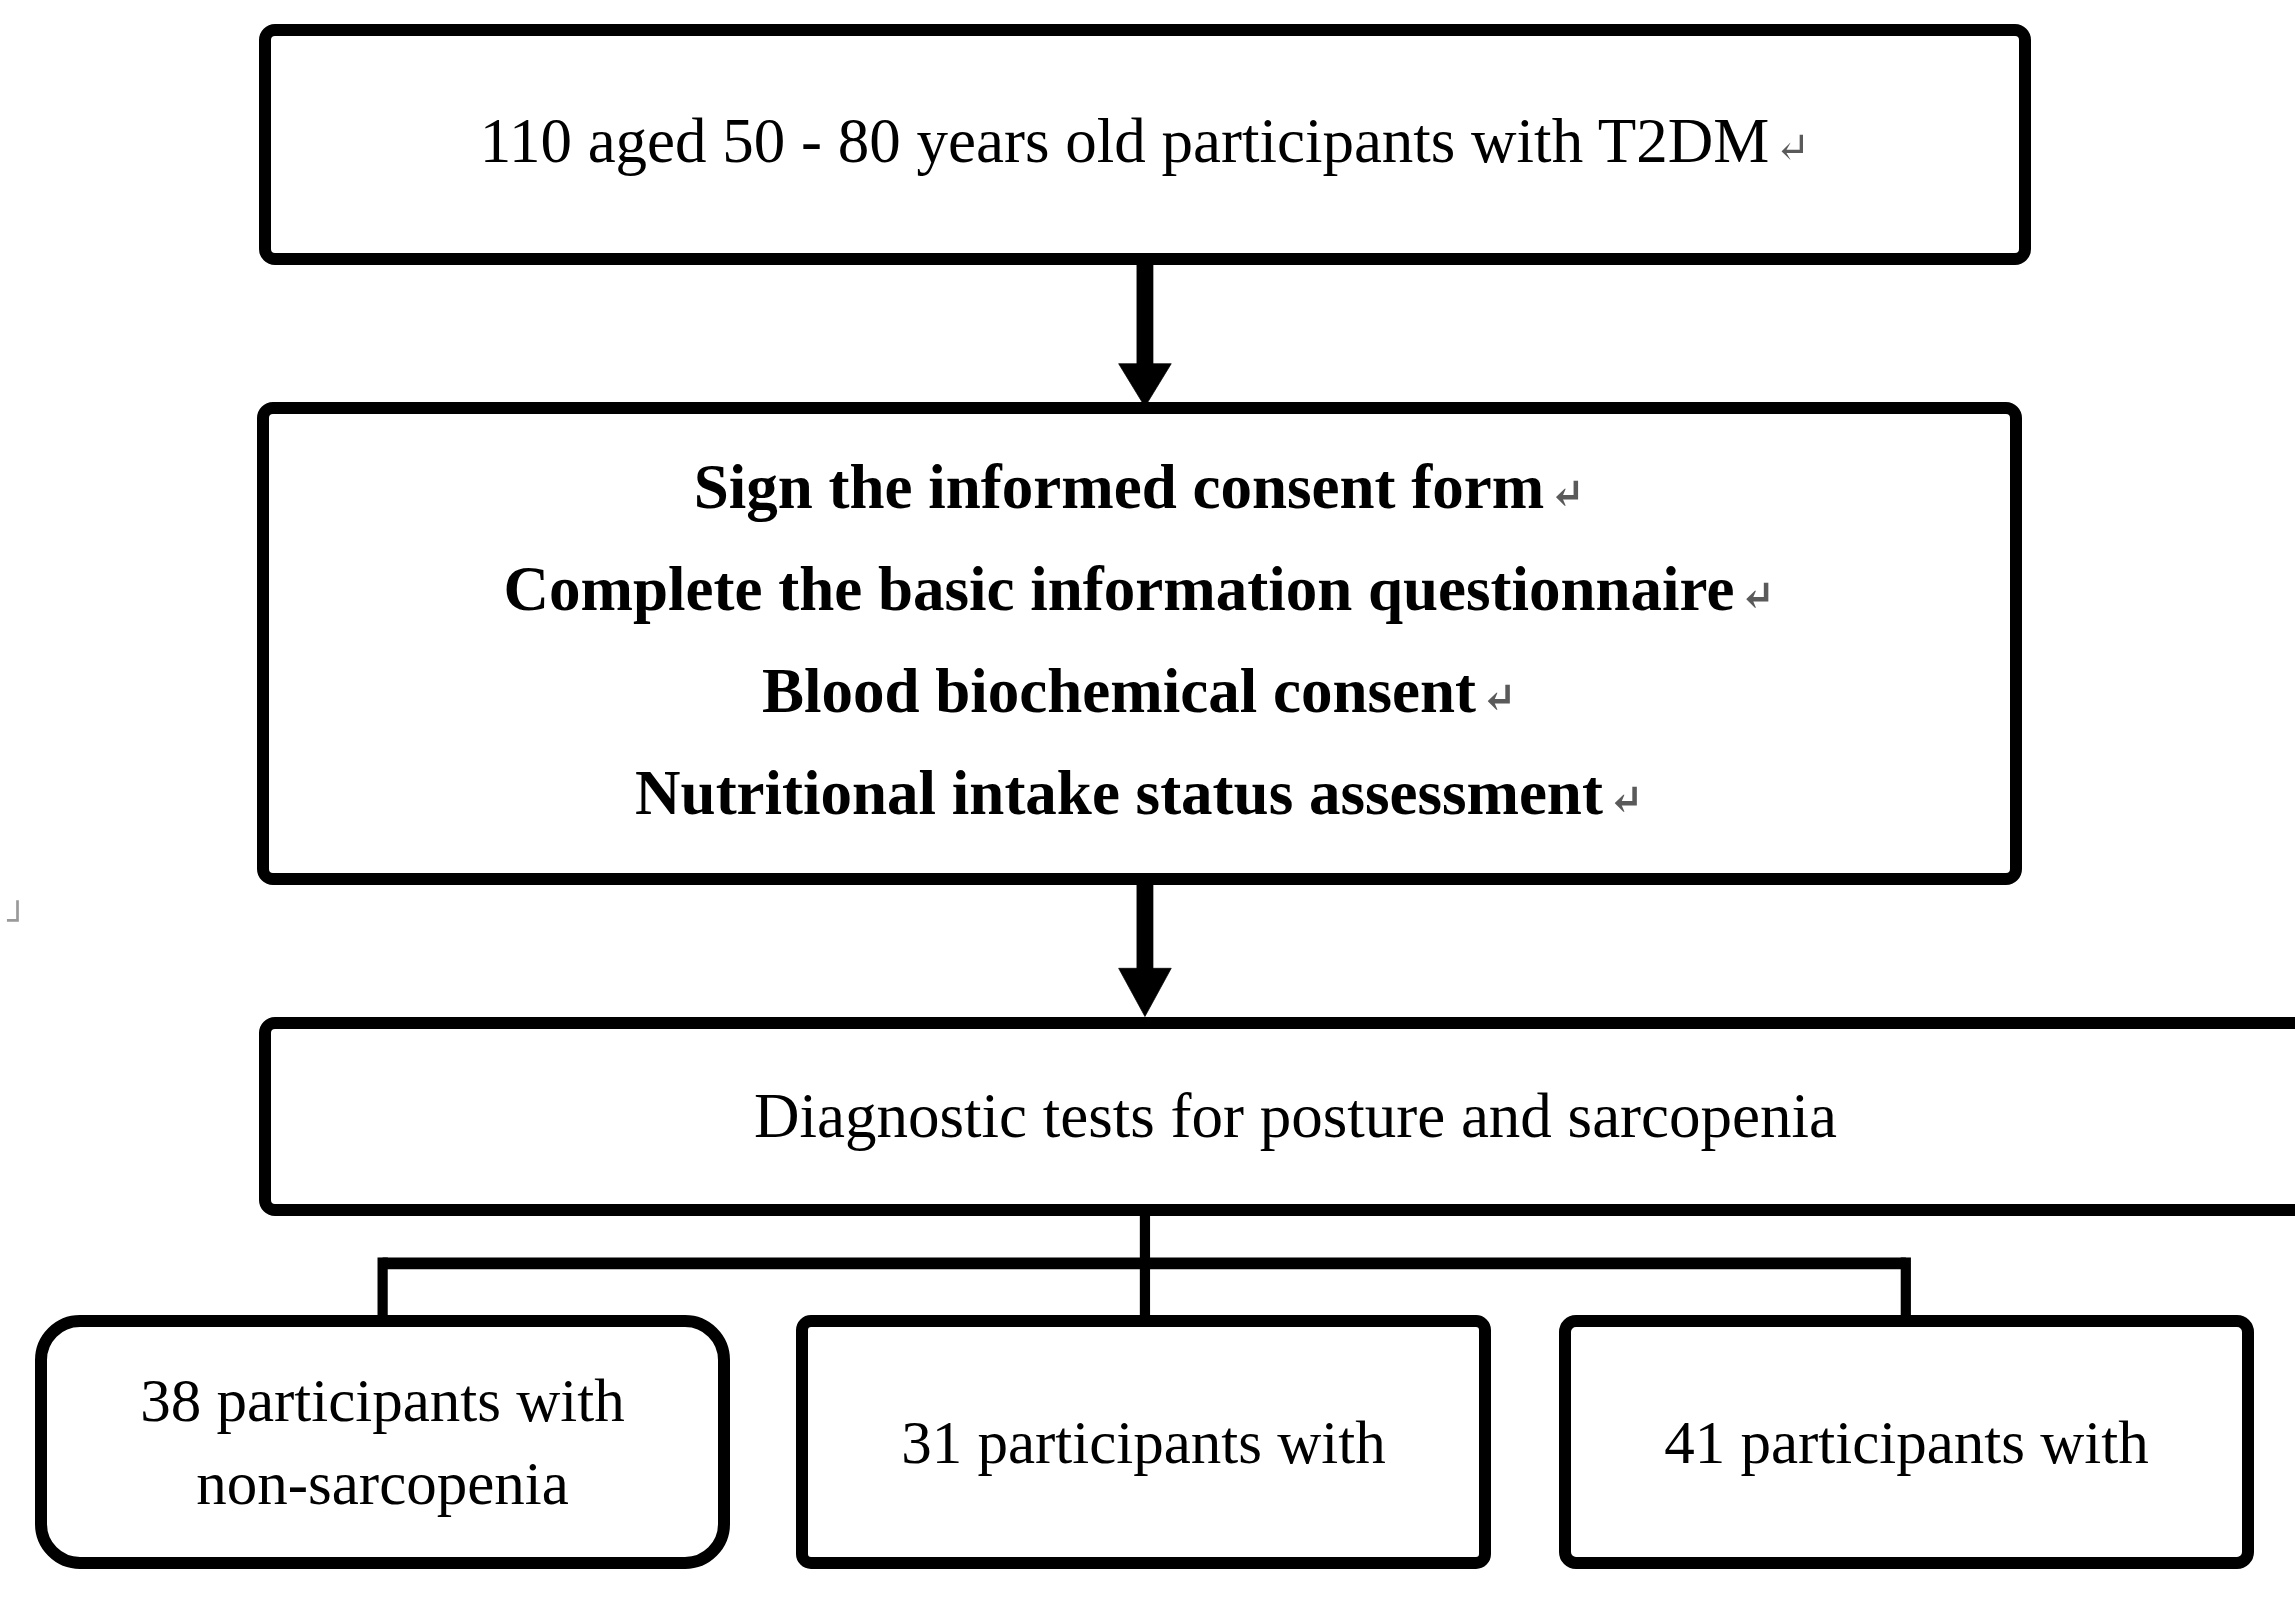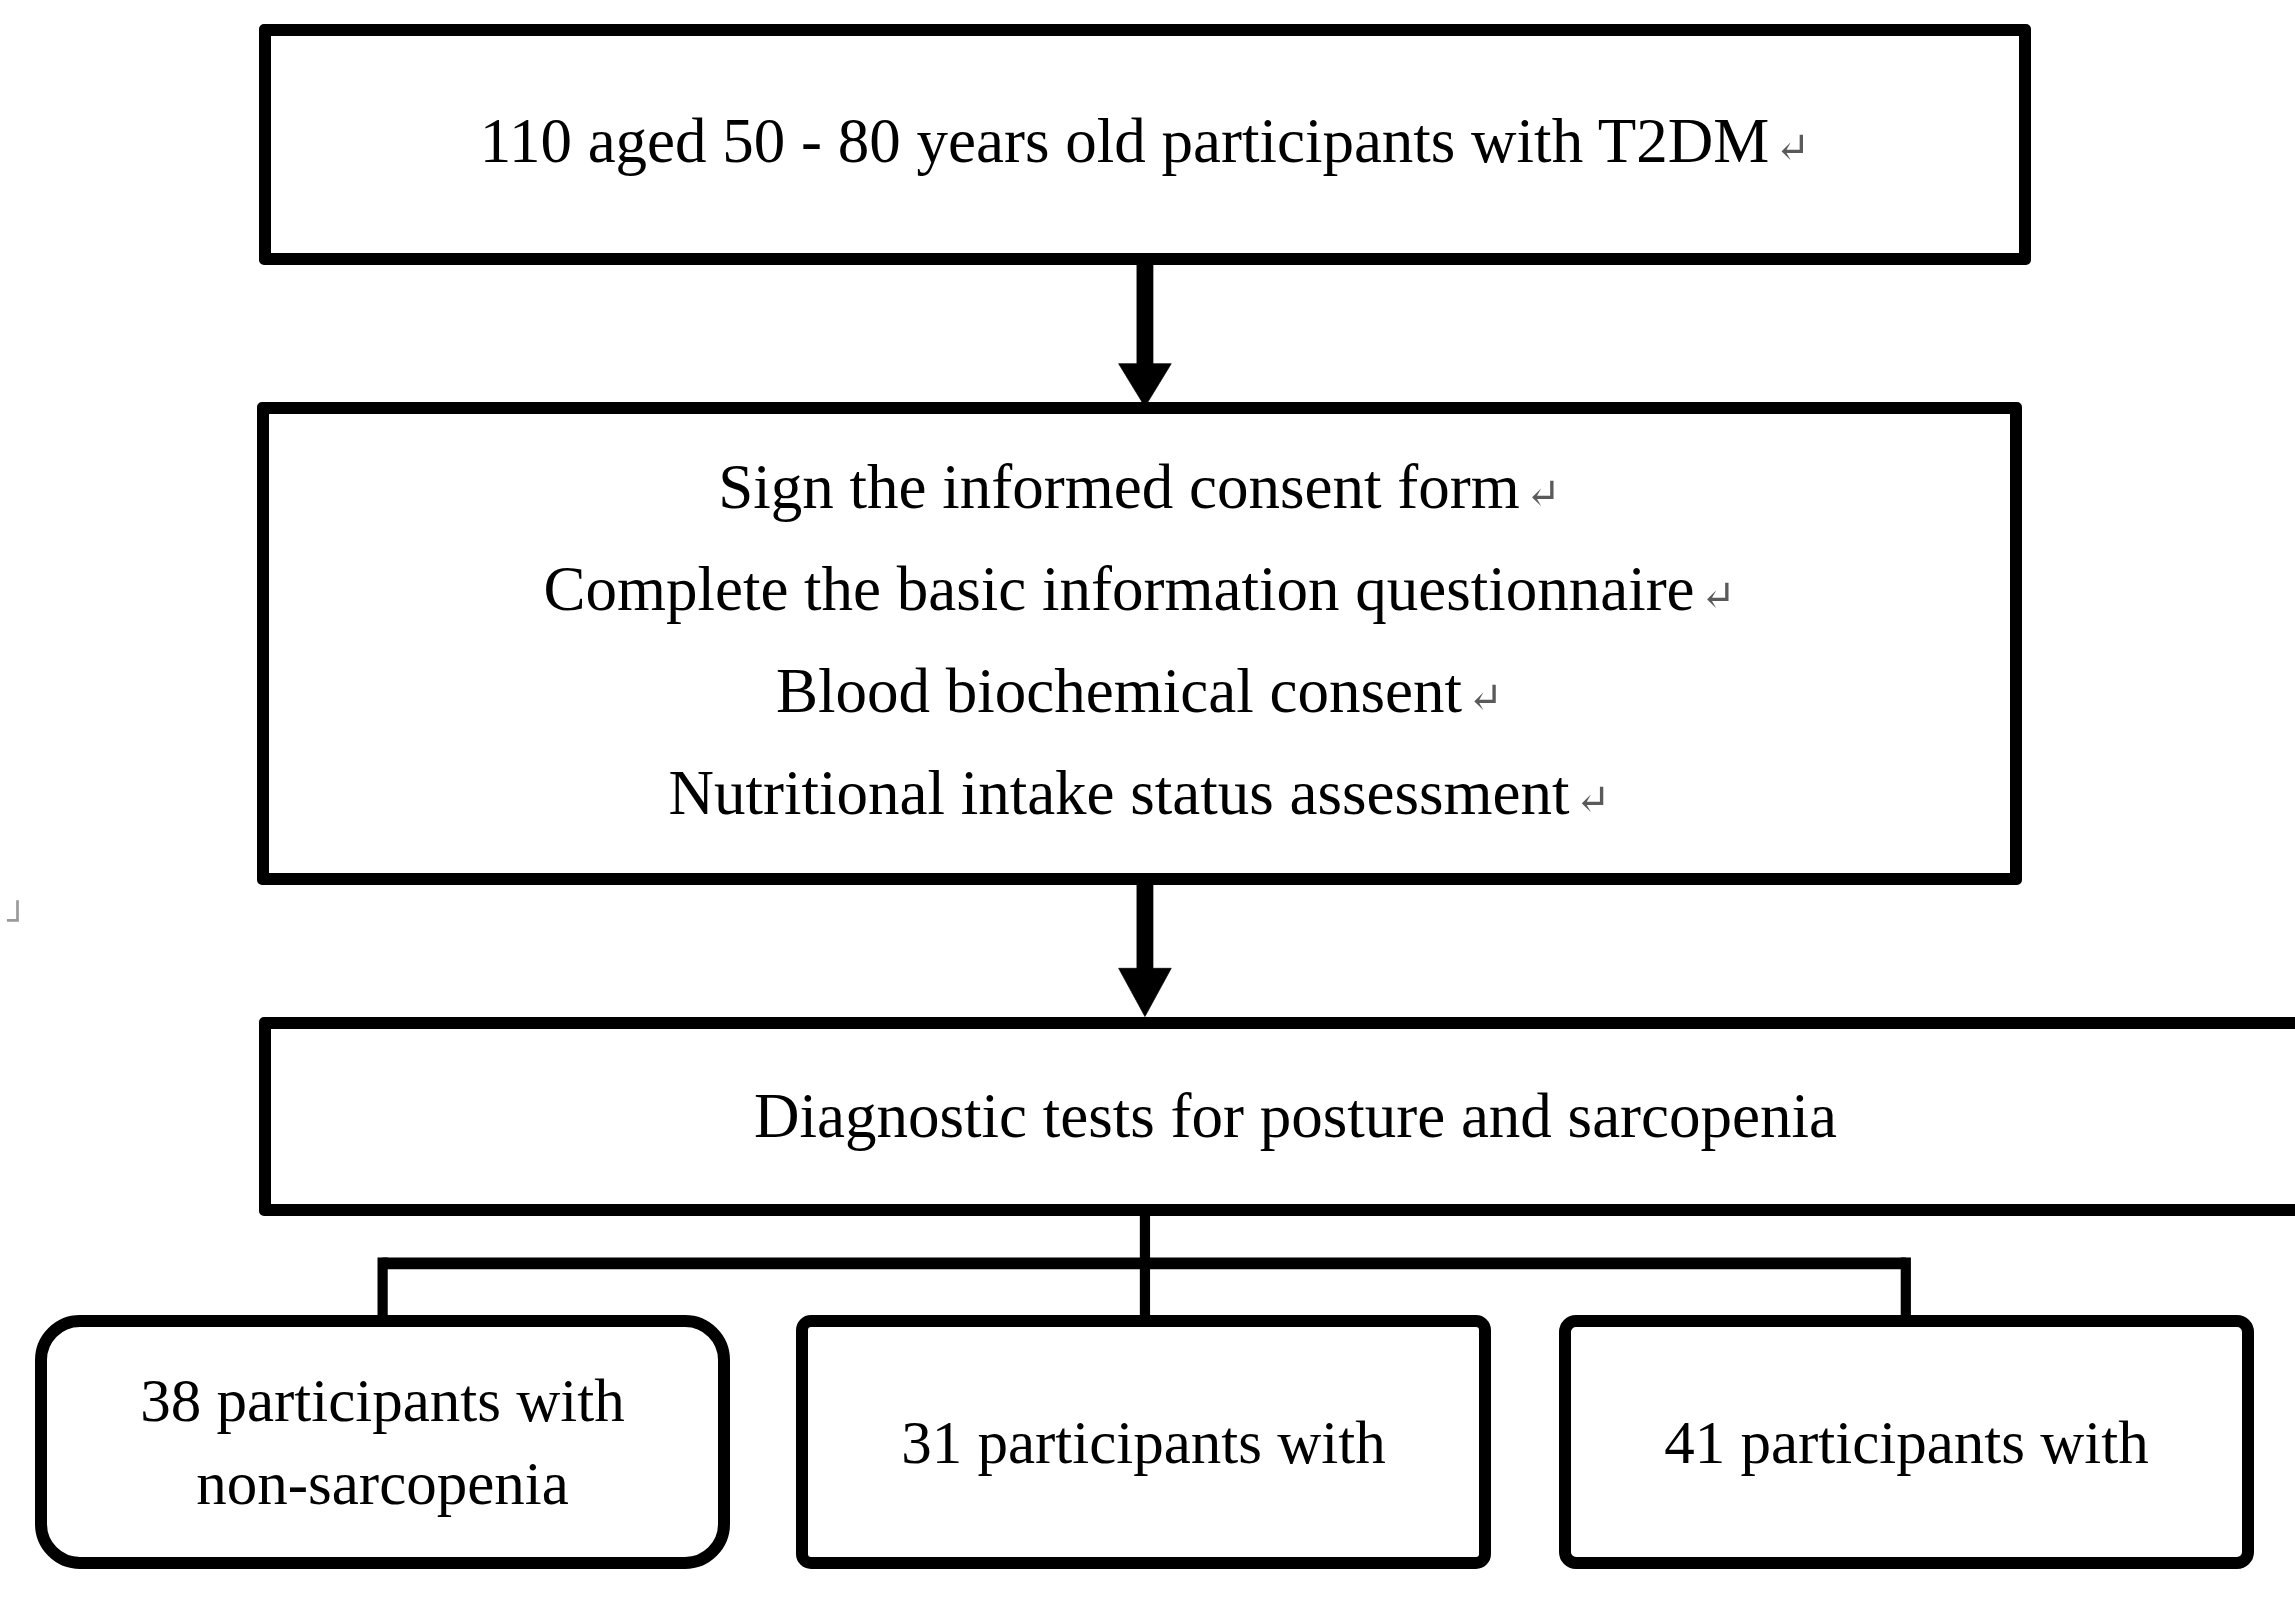--- a/index.html
+++ b/index.html
@@ -20,21 +20,21 @@
     position: absolute;
     left: 0;
     top: 0;
     width: 2295px;
     height: 1600px;
   }
   .fbox {
     position: absolute;
     box-sizing: border-box;
     border: 12.4px solid #000000;
-    border-radius: 5px;
+    border-radius: 16px;
     background: #ffffff;
     display: flex;
     flex-direction: column;
     align-items: center;
     justify-content: center;
     text-align: center;
   }
   .fbox .line {
     font-size: 63px;
     line-height: 95px;
@@ -44,21 +44,21 @@
     font-size: 61px;
     line-height: 83px;
   }
   .mark {
     font-size: 42px;
     color: #5a5a5a;
     margin-left: 5.8px;
     vertical-align: baseline;
   }
   #box-participants { left: 259px; top: 24px;  width: 1772px; height: 241px; }
-  #box-procedures   { left: 257px; top: 402px; width: 1765px; height: 483px; }
+  #box-procedures   { left: 257px; top: 402px; width: 1765px; height: 483px; font-weight: bold; }
   #box-diagnostic   { left: 259px; top: 1017px; width: 2073px; height: 199px; }
   #branch-non       { left: 35px;   top: 1315px; width: 695px; height: 254px; border-radius: 45px; }
   #branch-possible  { left: 796px; top: 1315px; width: 695px; height: 254px; border-radius: 15px; }
   #branch-sarco     { left: 1559px; top: 1315px; width: 695px; height: 254px; border-radius: 17px; }
   .stray-mark {
     position: absolute;
     left: 7.3px;
     top: 900px;
     font-size: 34px;
     color: #9a9a9a;

